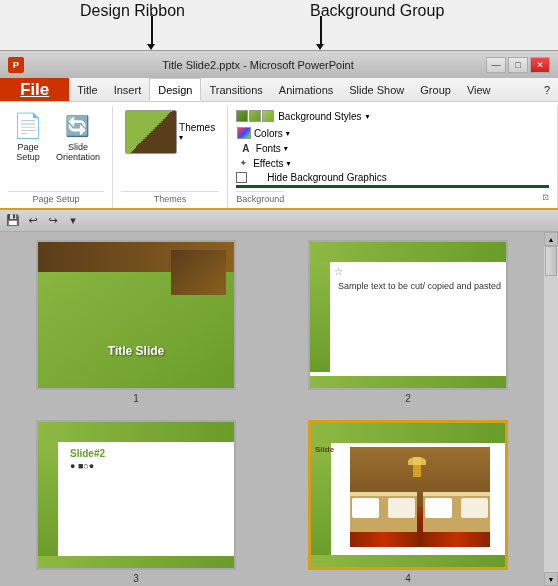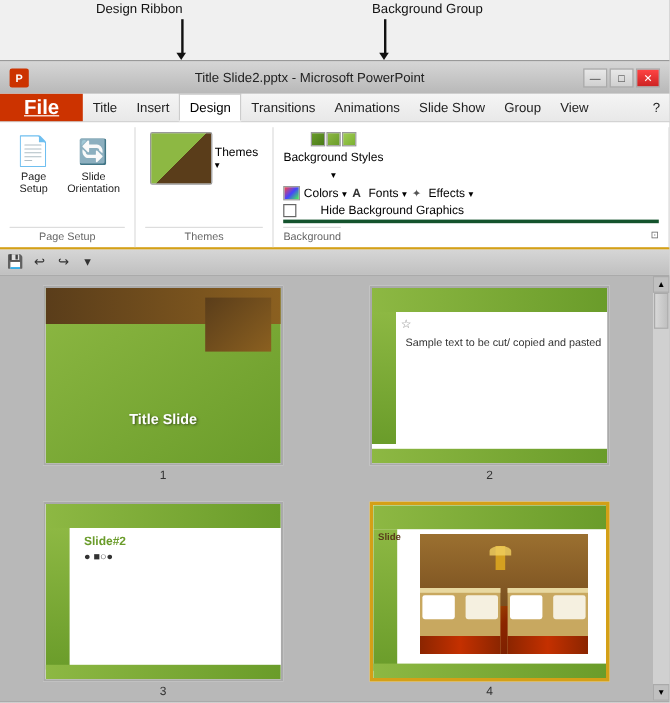--- a/index.html
+++ b/index.html
@@ -154,21 +154,20 @@
       font-size: 9px;
       text-align: center;
       color: #222;
     }
     .background-row {
       display: flex;
       align-items: center;
       gap: 4px;
       margin-bottom: 2px;
       cursor: pointer;
-      flex-direction: column;
     }
 
     
     .sub-item {
       display: flex;
       align-items: center;
       gap: 3px;
       cursor: pointer;
       padding: 1px 0;
       font-size: 10px;
@@ -413,21 +412,21 @@
       background: linear-gradient(to bottom, #d0d0d0, #c0c0c0);
       display: flex;
       align-items: center;
       border-top: 1px solid #aaa;
       padding: 0 4px;
     }
 
     
     .anno-label {
       position: absolute;
-      font-size: 11px;
+      font-size: 16px;
       color: #111;
       font-family: Arial, sans-serif;
     }
   </style>
 </head>
 <body>
 
 <div class="annotations" style="position:absolute;top:0;left:0;width:558px;height:50px;pointer-events:none;z-index:100;">
   <span class="anno-label" style="top:2px;left:80px;">Design Ribbon</span>
   <span class="anno-label" style="top:2px;left:310px;">Background Group</span>
@@ -502,21 +501,21 @@
       <div class="background-row" style="display:flex;align-items:center;gap:4px;margin-top:2px;">
         <div style="display:flex;gap:1px;">
           <div style="width:12px;height:12px;background:linear-gradient(135deg,#6a9c2a,#4a7a1a);border:1px solid #999;"></div>
           <div style="width:12px;height:12px;background:linear-gradient(135deg,#8db843,#6a9c2a);border:1px solid #999;"></div>
           <div style="width:12px;height:12px;background:linear-gradient(135deg,#a0cc55,#7ab030);border:1px solid #999;"></div>
         </div>
         <span style="font-size:10px;">Background Styles</span>
         <span style="font-size:8px;">▾</span>
       </div>
 
-      <div style="display:flex;flex-direction:row;gap:1px;align-items:center;">
+      <div style="display:flex;flex-direction:column;gap:1px;align-items:center;">
         <div class="sub-item">
           <div class="sub-icon" style="background:linear-gradient(135deg,#f44,#44f,#4f4);width:14px;height:12px;border:1px solid #999;font-size:8px;"></div>
           <span style="font-size:10px;">Colors</span>
           <span style="font-size:8px;">▾</span>
         </div>
         <div class="sub-item">
           <div class="sub-icon" style="font-size:10px;font-weight:bold;color:#333;width:14px;">A</div>
           <span style="font-size:10px;">Fonts</span>
           <span style="font-size:8px;">▾</span>
         </div>

